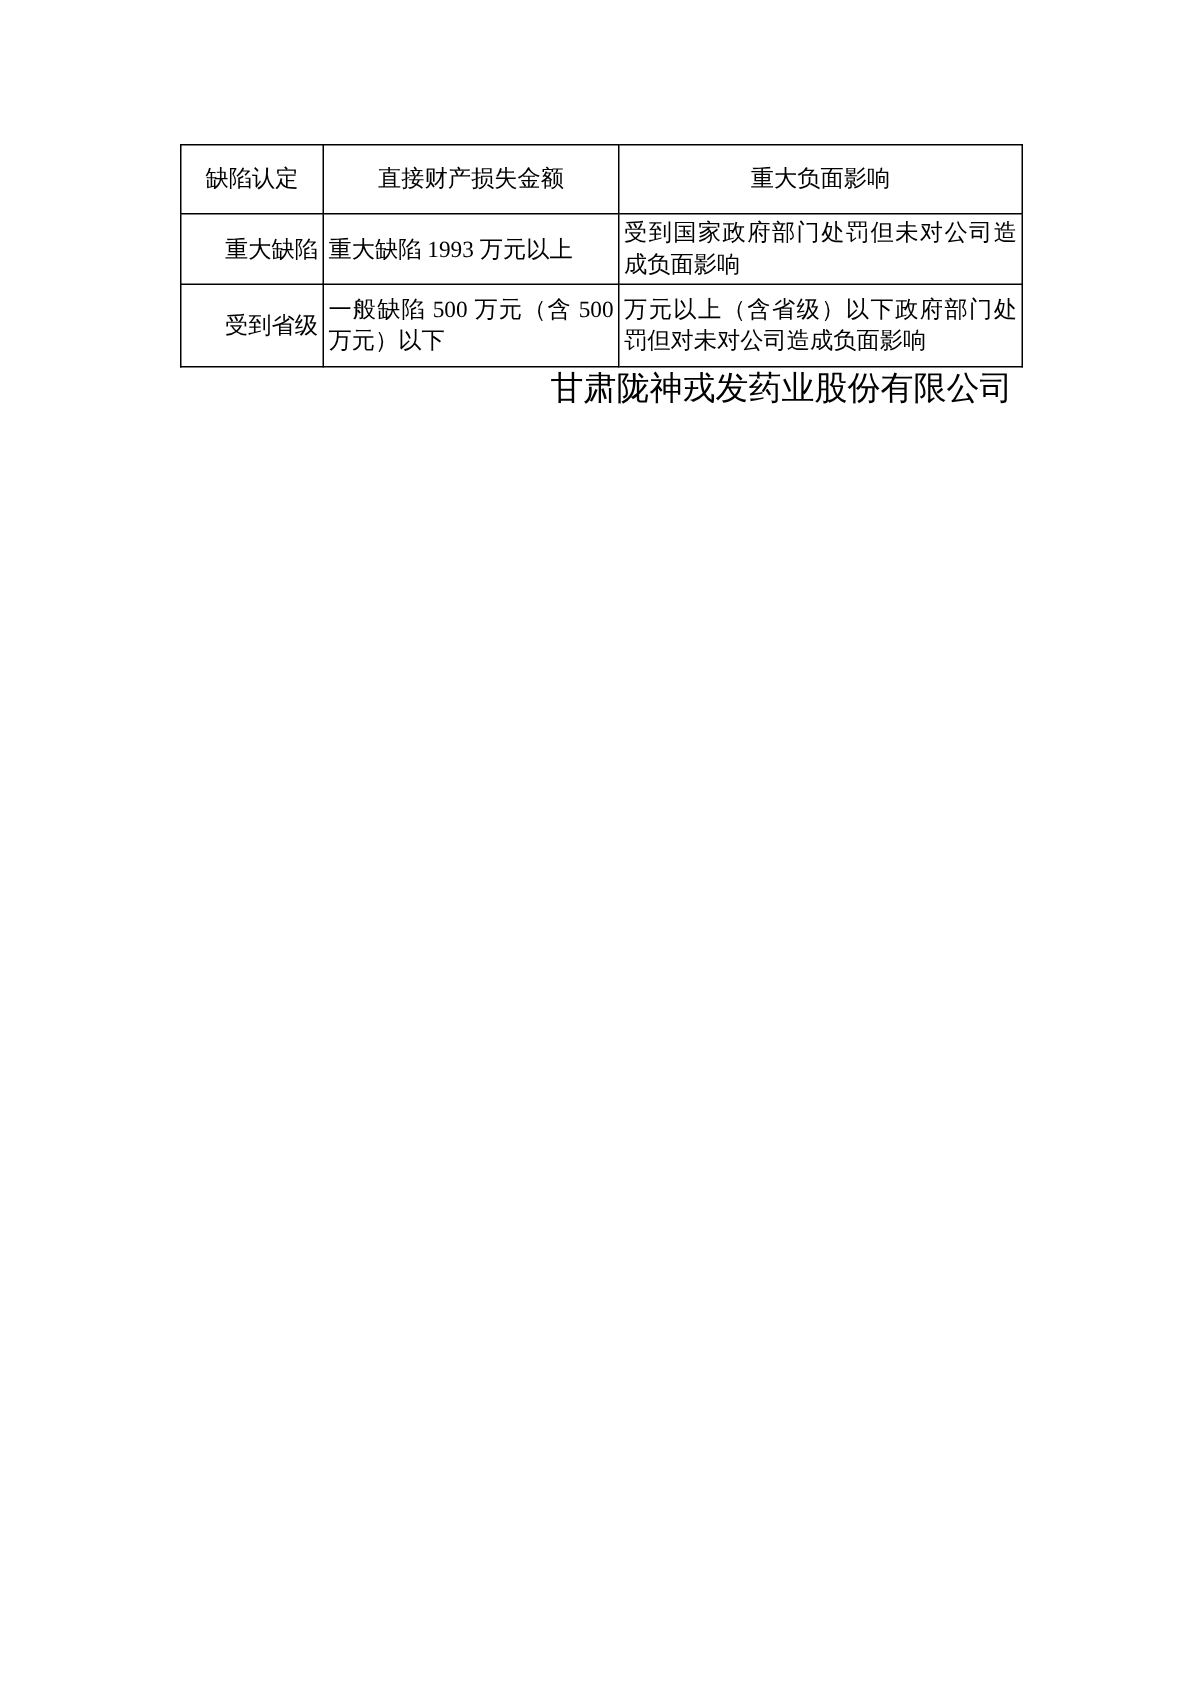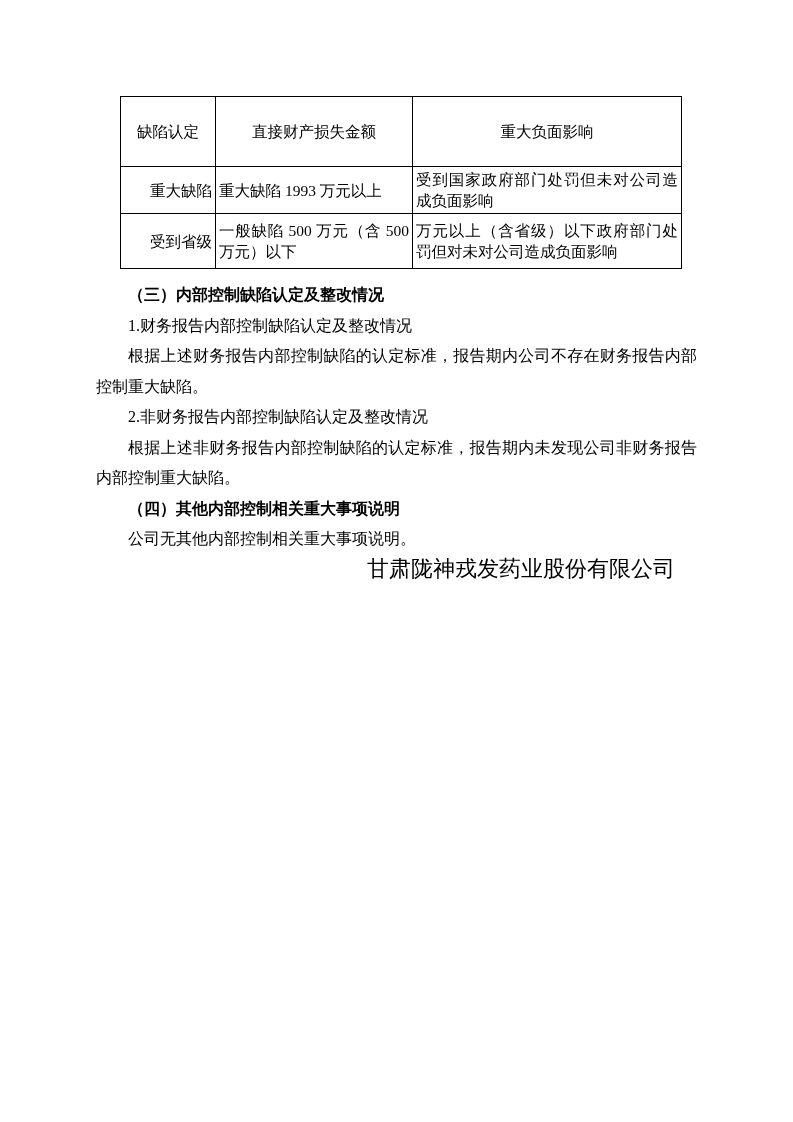--- a/index.html
+++ b/index.html
@@ -30,21 +30,21 @@
     font-size: 15.5px;
   }
   table.defect-table th,
   table.defect-table td {
     border: 1px solid #000000;
     line-height: 21px;
     vertical-align: middle;
   }
   table.defect-table th {
     font-weight: normal;
-    padding: 24px 3px;
+    padding: 12px 3px;
   }
   table.defect-table td { padding: 2px 3px; }
   table.defect-table tr.tall td { padding: 6px 3px; }
   td.c0 { text-align: right; }
   td.c1, td.c2 { text-align: justify; text-justify: inter-ideograph; }
 
   
   .text-block {
     margin-top: 11px;
     font-size: 16px;
@@ -92,27 +92,18 @@
         <td class="c2">受到国家政府部门处罚但未对公司造成负面影响</td>
       </tr>
       <tr class="tall">
         <td class="c0">受到省级</td>
         <td class="c1">一般缺陷 500 万元（含 500万元）以下</td>
         <td class="c2">万元以上（含省级）以下政府部门处罚但对未对公司造成负面影响</td>
       </tr>
     </tbody>
   </table>
 
-  <div class="text-block">
-    <h3>（三）内部控制缺陷认定及整改情况</h3>
-    <p>1.财务报告内部控制缺陷认定及整改情况</p>
-    <p>根据上述财务报告内部控制缺陷的认定标准，报告期内公司不存在财务报告内部控制重大缺陷。</p>
-    <p>2.非财务报告内部控制缺陷认定及整改情况</p>
-    <p>根据上述非财务报告内部控制缺陷的认定标准，报告期内未发现公司非财务报告内部控制重大缺陷。</p>
-    <h3>（四）其他内部控制相关重大事项说明</h3>
-    <p>公司无其他内部控制相关重大事项说明。</p>
-  </div>
 
   <div class="signature">
     <div class="sig-company">甘肃陇神戎发药业股份有限公司</div>
   </div>
 
 </div>
 
 </body></html>

